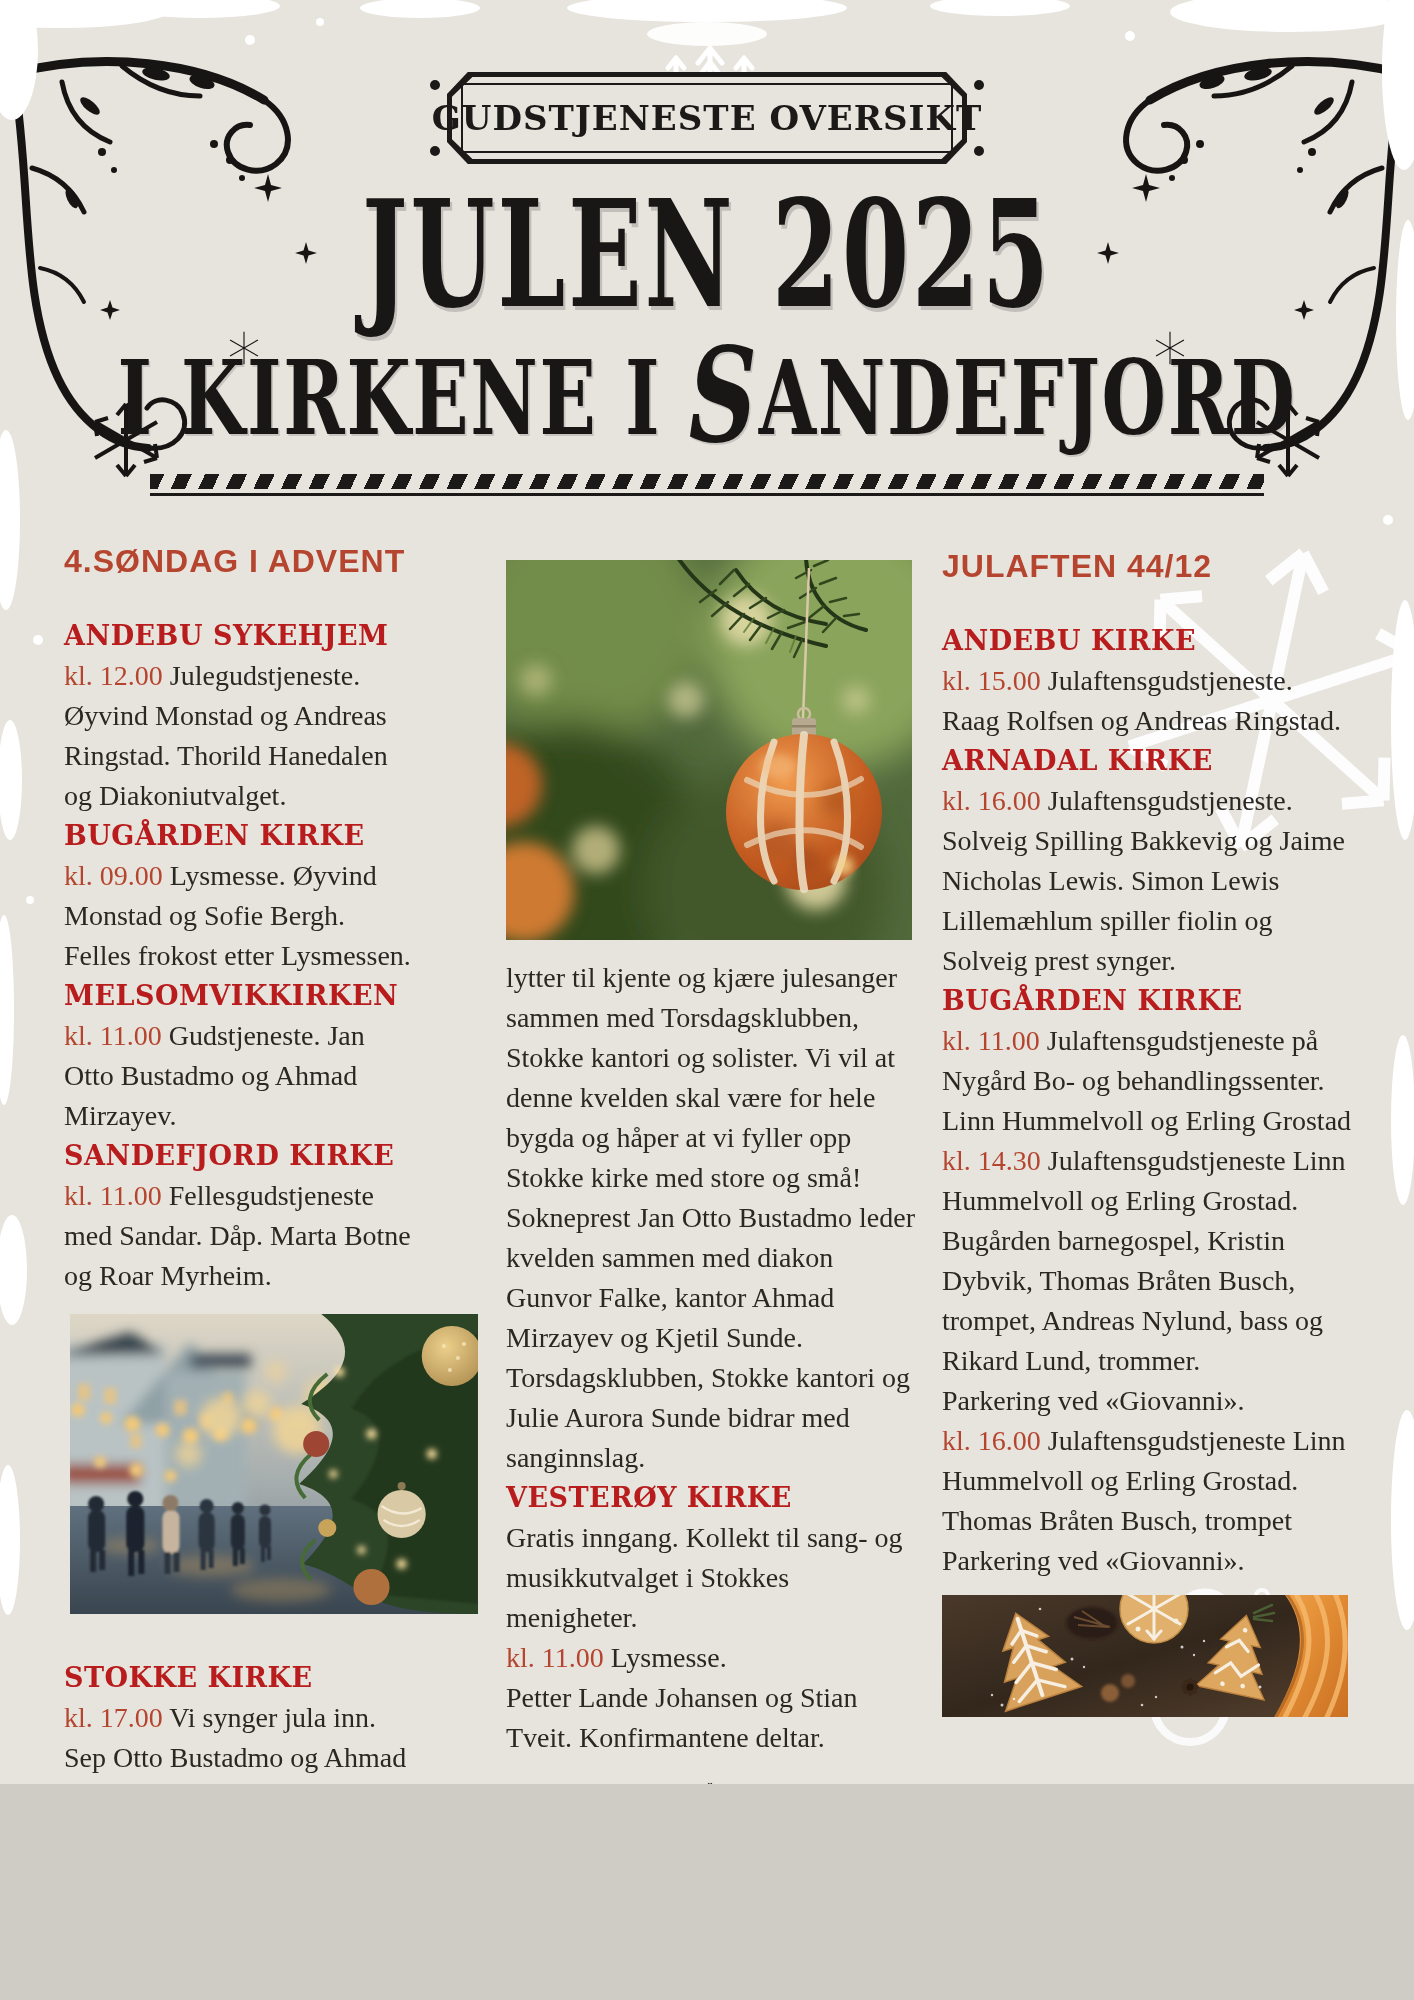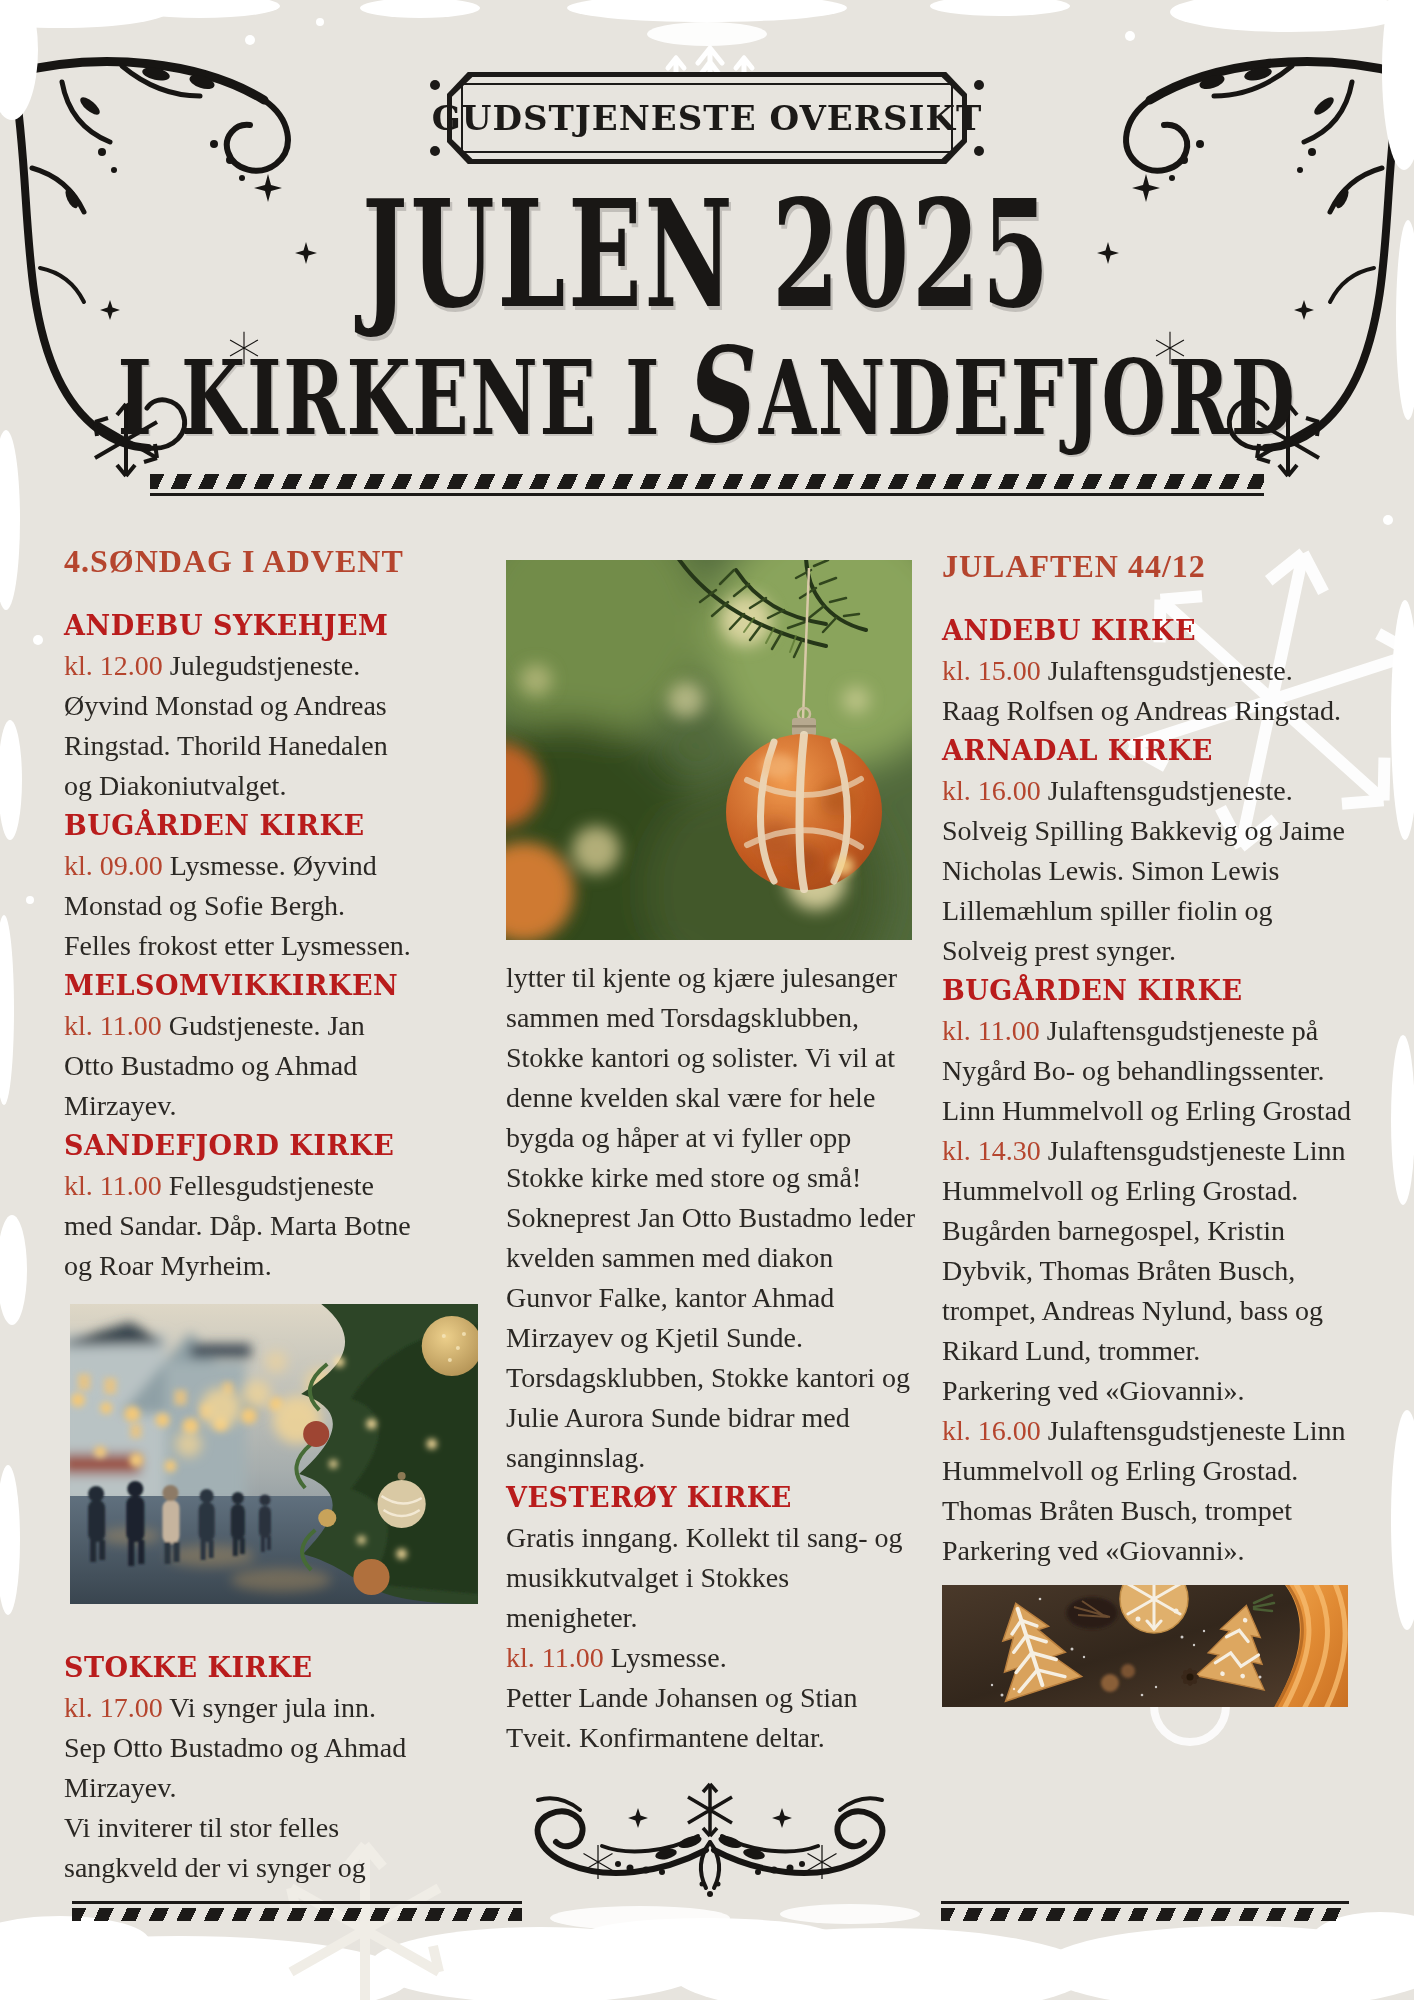--- a/index.html
+++ b/index.html
@@ -1,20 +1,20 @@
 <!DOCTYPE html>
 <html><head>
 <meta charset="utf-8">
 <style>
   :root{
     --bg:#e7e4de; --ink:#2b2824; --ink-dark:#1c1a18; --accent:#b5452e;
   }
   html,body{margin:0;padding:0;background:#cfccc6;}
   .poster{
-    position:relative; width:1414px; height:2000px; margin:0 auto;
+    position:relative; width:1414px; height:1784px; margin:0 auto;
     background:var(--bg); overflow:hidden;
     font-family:"Liberation Serif", serif; color:var(--ink);
   }
   svg{display:block;}
 
   
   .corner-flourish{position:absolute; top:48px; z-index:1;}
   .corner-flourish.left{left:6px;}
   .corner-flourish.right{right:6px; transform:scaleX(-1);}
 
@@ -46,21 +46,21 @@
   .header-divider{position:absolute; left:150px; top:474px; width:1114px; z-index:3;}
   .stripes{height:15px; background:repeating-linear-gradient(115deg, var(--ink-dark) 0 13px, transparent 13px 25px);}
   .rule{height:3px; background:var(--ink-dark);}
   .header-divider .rule{margin-top:4px;}
 
   
   .col{position:absolute; z-index:3; font-size:28px; line-height:40px;}
   .col-left{left:64px; top:543px; width:348px;}
   .col-mid{left:506px; top:560px; width:416px;}
   .col-right{left:942px; top:548px; width:414px;}
-  .col-heading{margin:0 0 27px 0; font-family:Liberation Serif, serif; font-weight:bold;
+  .col-heading{margin:0 0 37px 0; font-family:Liberation Sans, sans-serif; font-weight:bold;
     font-size:32px; letter-spacing:1px; color:var(--accent); line-height:36px;}
   .block{margin:0;}
   .block.church{font-family:"DejaVu Serif", serif; font-weight:bold; font-size:27px;
     letter-spacing:.5px; color:#b91c1c;}
   .block .time{color:var(--accent);}
 
   
   #photo-street{width:408px; height:300px; margin:18px 0 44px 6px;}
   #photo-ornament{width:406px; height:380px; margin:0 0 18px 0;}
   #photo-cookies{width:406px; height:122px; margin:14px 0 0 0;}

